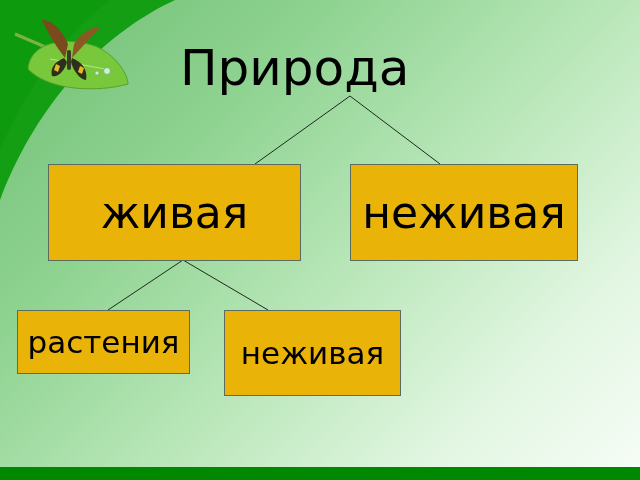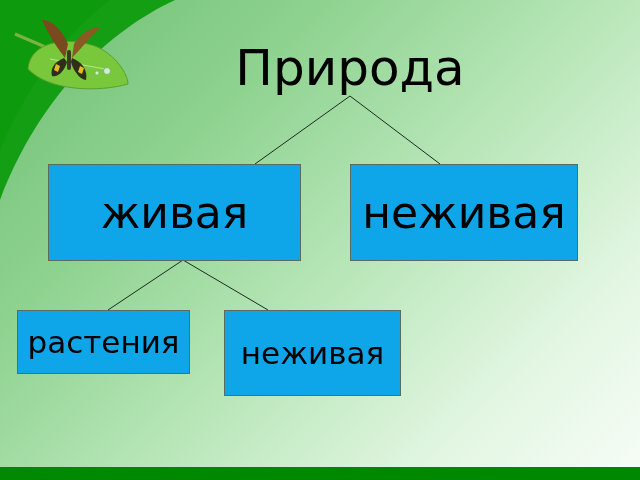--- a/index.html
+++ b/index.html
@@ -2,23 +2,23 @@
 <html><head>
 <meta charset="utf-8">
 <style>
   html, body { margin:0; padding:0; }
   body { width:640px; height:480px; overflow:hidden; position:relative;
          font-family:"DejaVu Sans", sans-serif; }
   .slide { position:absolute; left:0; top:0; width:640px; height:480px;
            background: linear-gradient(135deg, #6fbf74 0%, #8fd391 30%, #b8e6b8 55%, #e2f6e2 80%, #f7fdf7 100%); }
   .corner { position:absolute; left:0; top:0; width:640px; height:480px; }
   .bottom-bar { position:absolute; left:0; top:467px; width:640px; height:13px; background:#008800; }
-  .title { position:absolute; left:180px; top:38px; width:340px; text-align:center;
+  .title { position:absolute; left:180px; top:38px; width:340px; 
            font-size:50px; color:#000; line-height:60px; }
-  .box { position:absolute; background:#0ea5e9; border:1.5px solid #5b6b60;
+  .box { position:absolute; background:#eab308; border:1.5px solid #5b6b60;
          box-sizing:border-box; display:flex; align-items:center; justify-content:center;
          color:#000; white-space:nowrap; overflow:visible;text-align:center; }
   .box.big { font-size:44px; }
   .box.small { font-size:31px; }
   svg.lines { position:absolute; left:0; top:0; }
   .butterfly { position:absolute; left:10px; top:14px; width:120px; height:80px; }
 </style>
 </head>
 <body>
 

